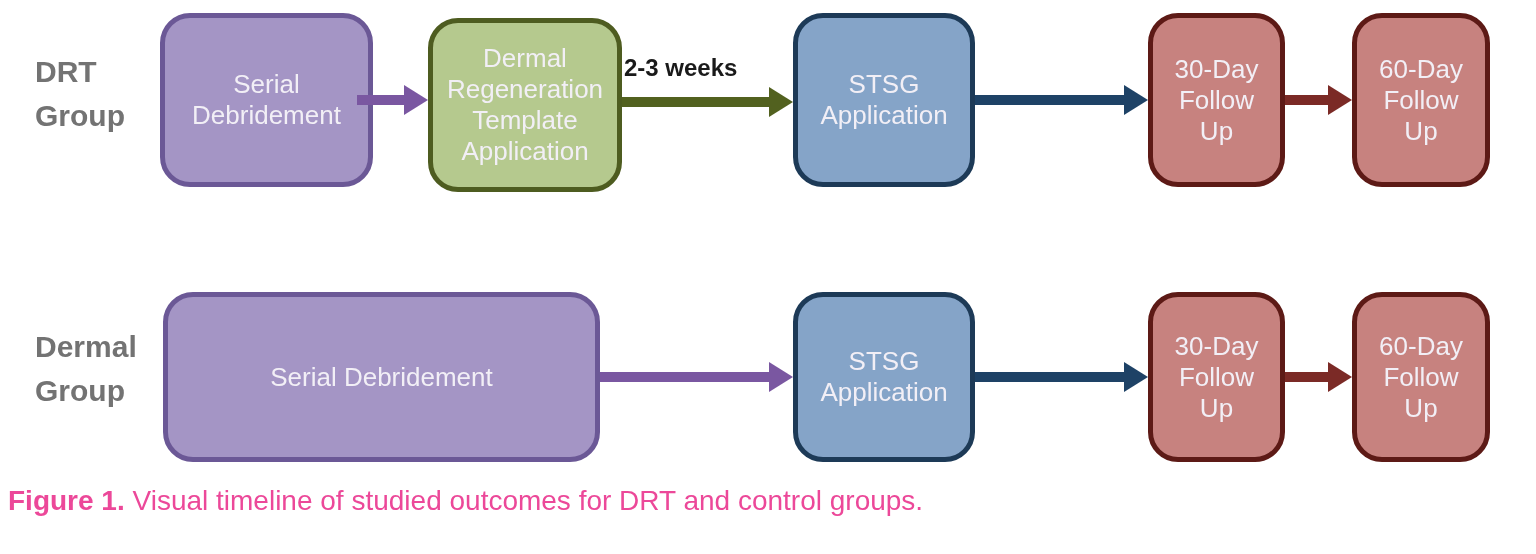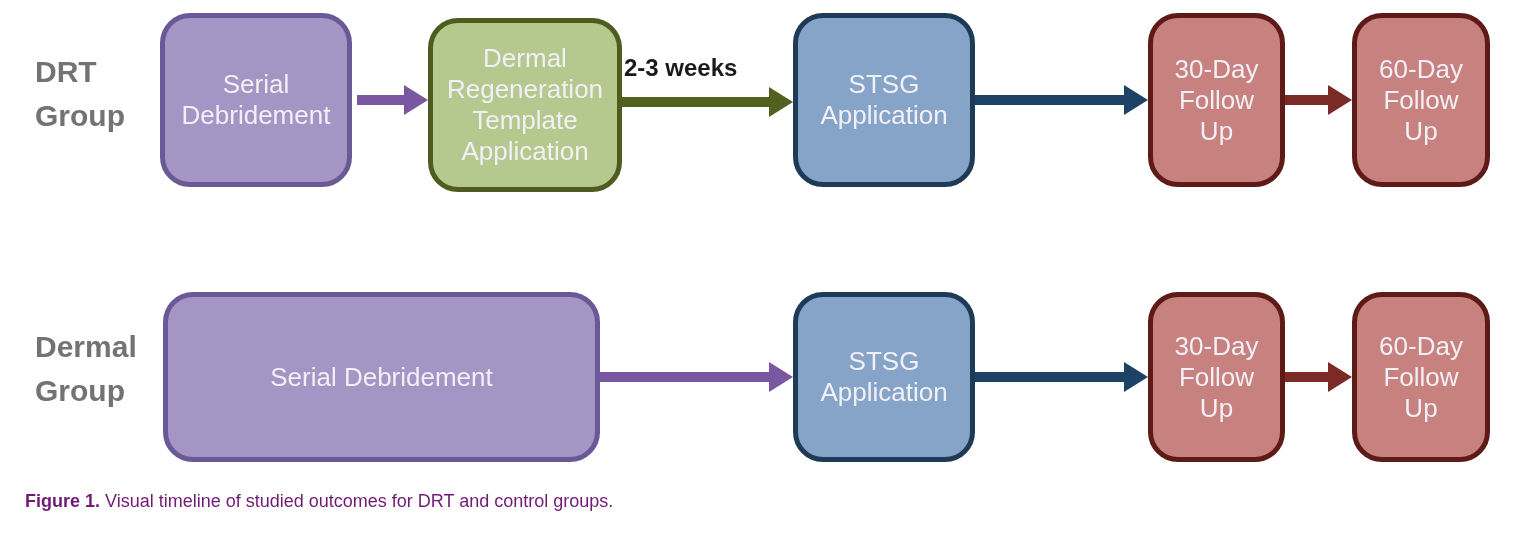--- a/index.html
+++ b/index.html
@@ -52,36 +52,36 @@
   }
   .interval-label{
     position:absolute;
     font-weight:bold;
     font-size:24px;
     color:#1a1a1a;
     white-space:nowrap;
   }
   .caption{
     position:absolute;
-    left:25px;top:486px;
-    font-size:18px;
+    left:8px;top:486px;
+    font-size:28px;
     line-height:30px;
-    color:#701a75;
+    color:#ec4899;
   }
   .caption .bold{font-weight:bold;}
 </style>
 </head>
 <body>
 
 <div class="canvas">
 
   <div class="row-label" style="left:35px;top:50px;">DRT
 Group</div>
 
-  <div class="node" style="left: 160px; top: 13px; width: 192px; height: 174px; background-color: rgb(164, 149, 197); border-color: rgb(107, 88, 150);">
+  <div class="node" style="left: 160px; top: 13px; width: 213px; height: 174px; background-color: rgb(164, 149, 197); border-color: rgb(107, 88, 150);">
     <span class="node-text">Serial
 Debridement</span>
   </div>
 
   <div class="arrow" style="left:357px;top:85px;width:71px;">
     <div class="arrow-shaft" style="background-color: rgb(122, 87, 161);"></div>
     <div class="arrow-head" style="border-left-color: rgb(122, 87, 161);"></div>
   </div>
 
   <div class="node" style="left: 428px; top: 18px; width: 194px; height: 174px; background-color: rgb(181, 201, 142); border-color: rgb(78, 92, 32);">

